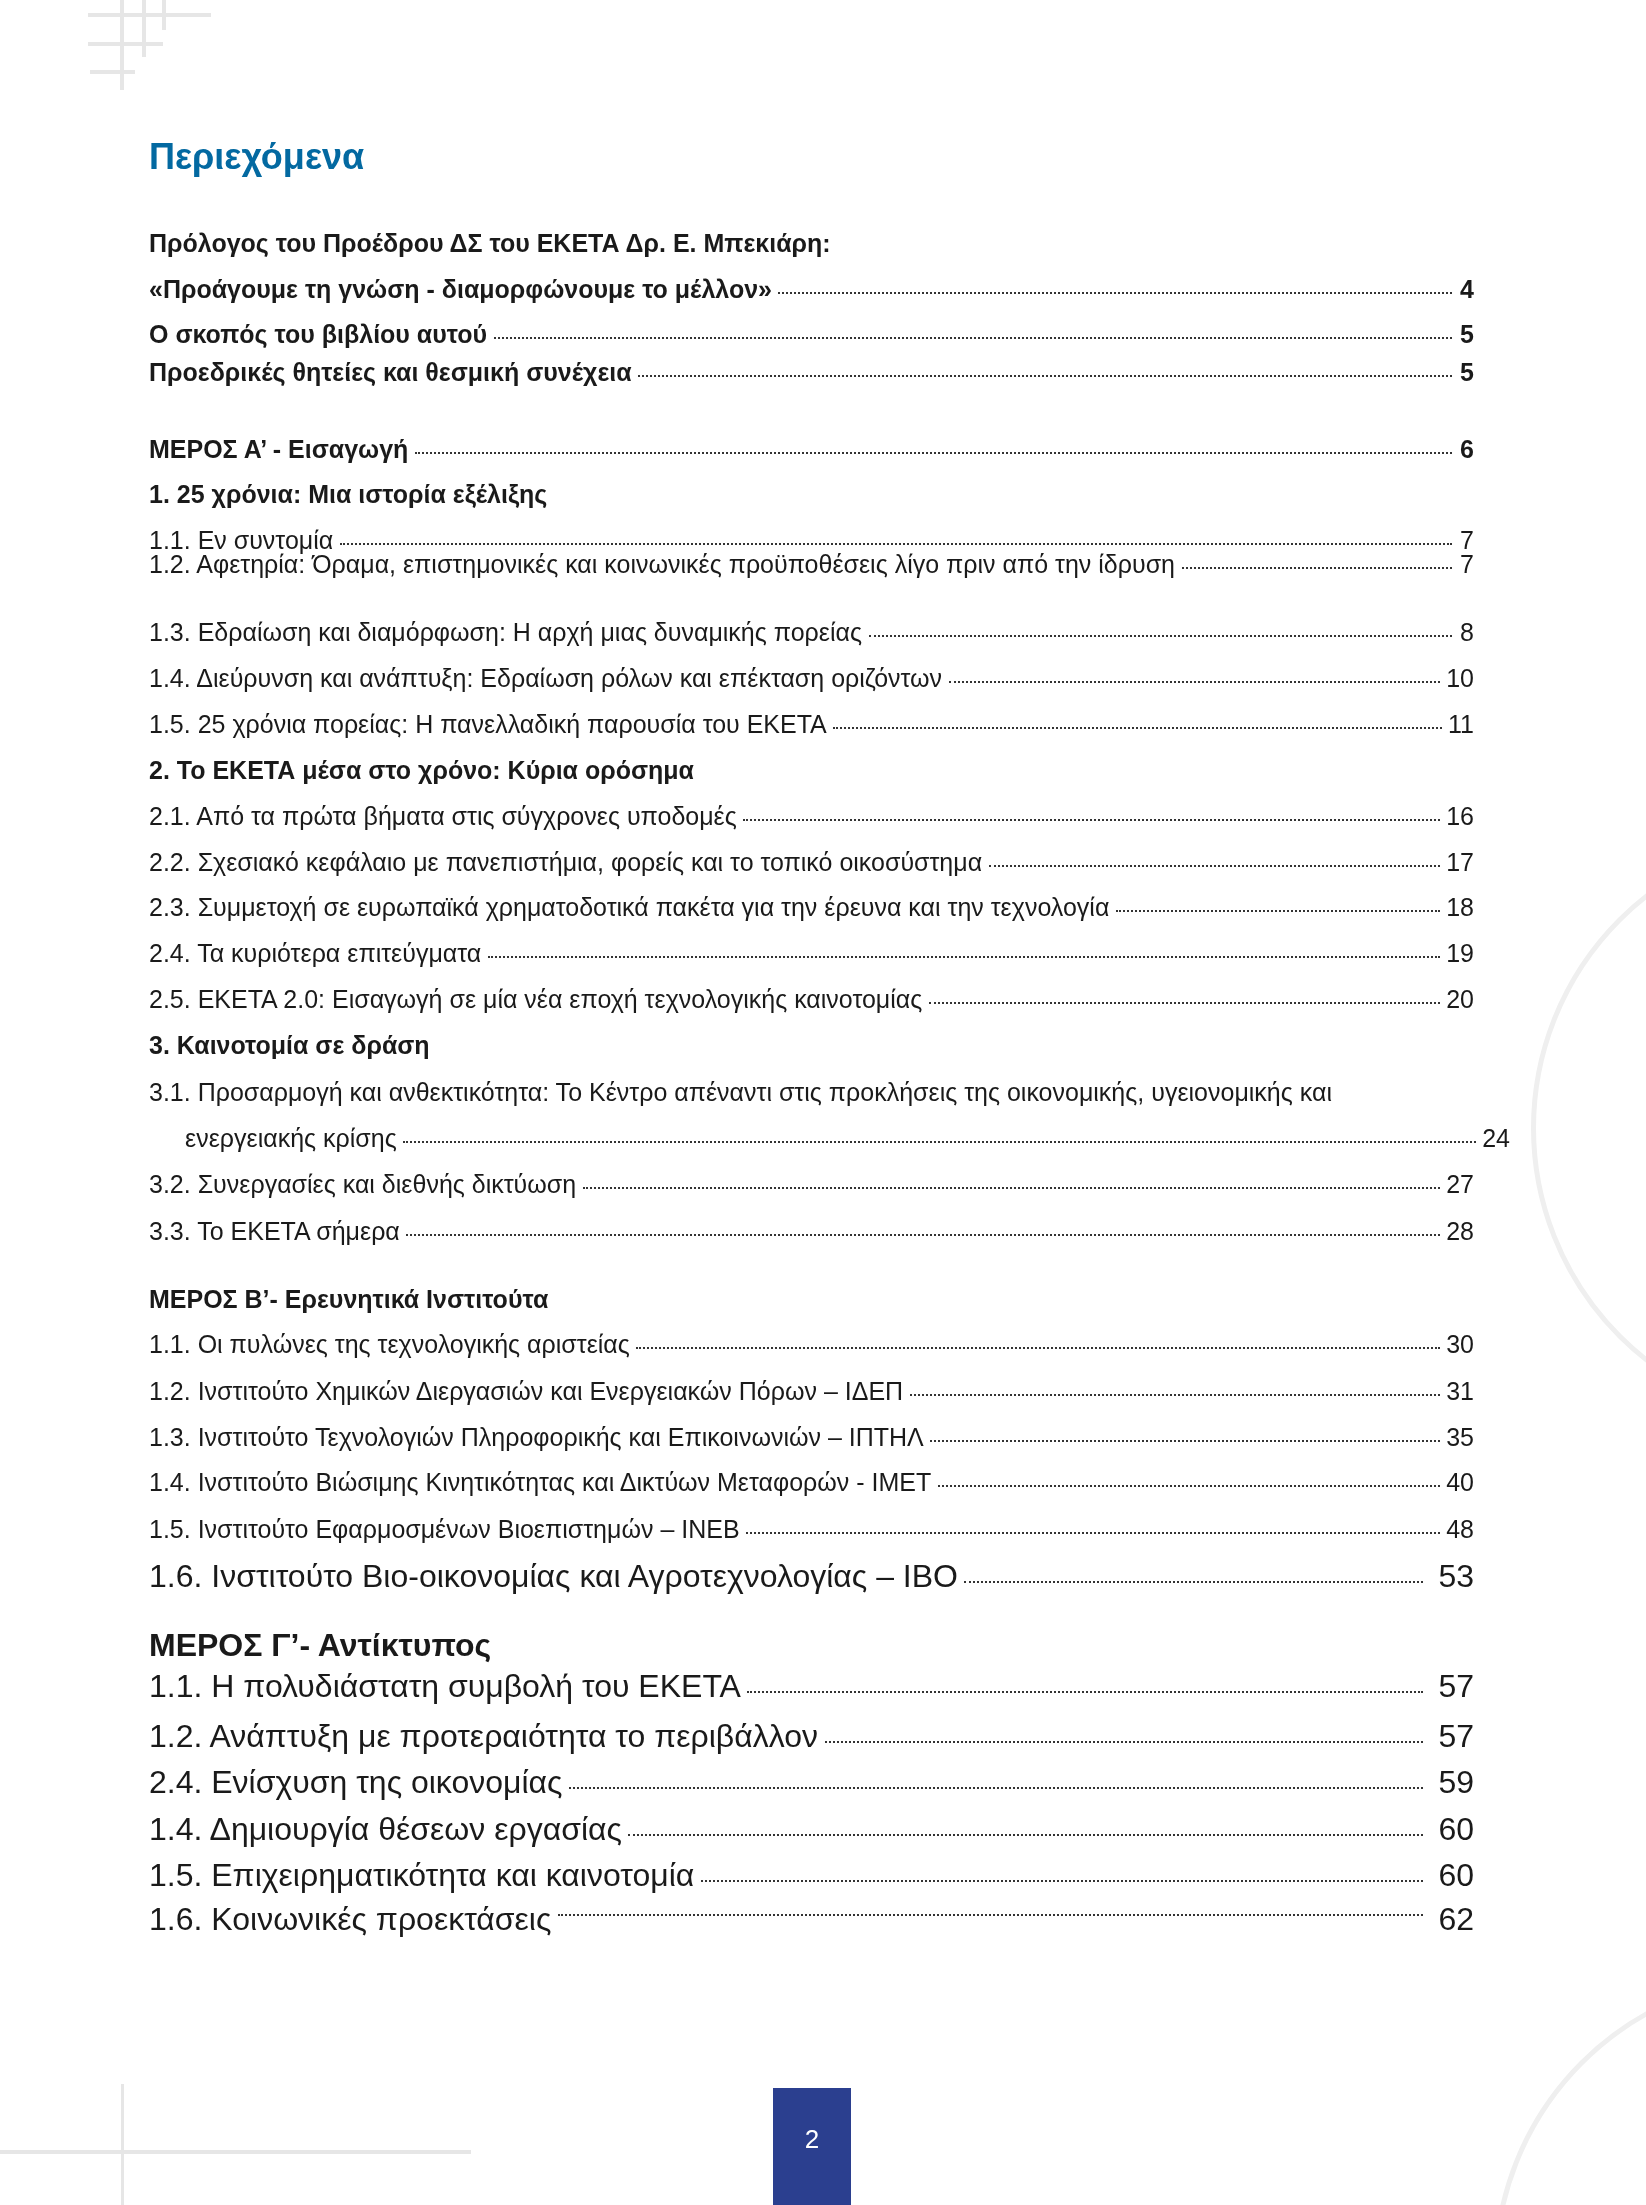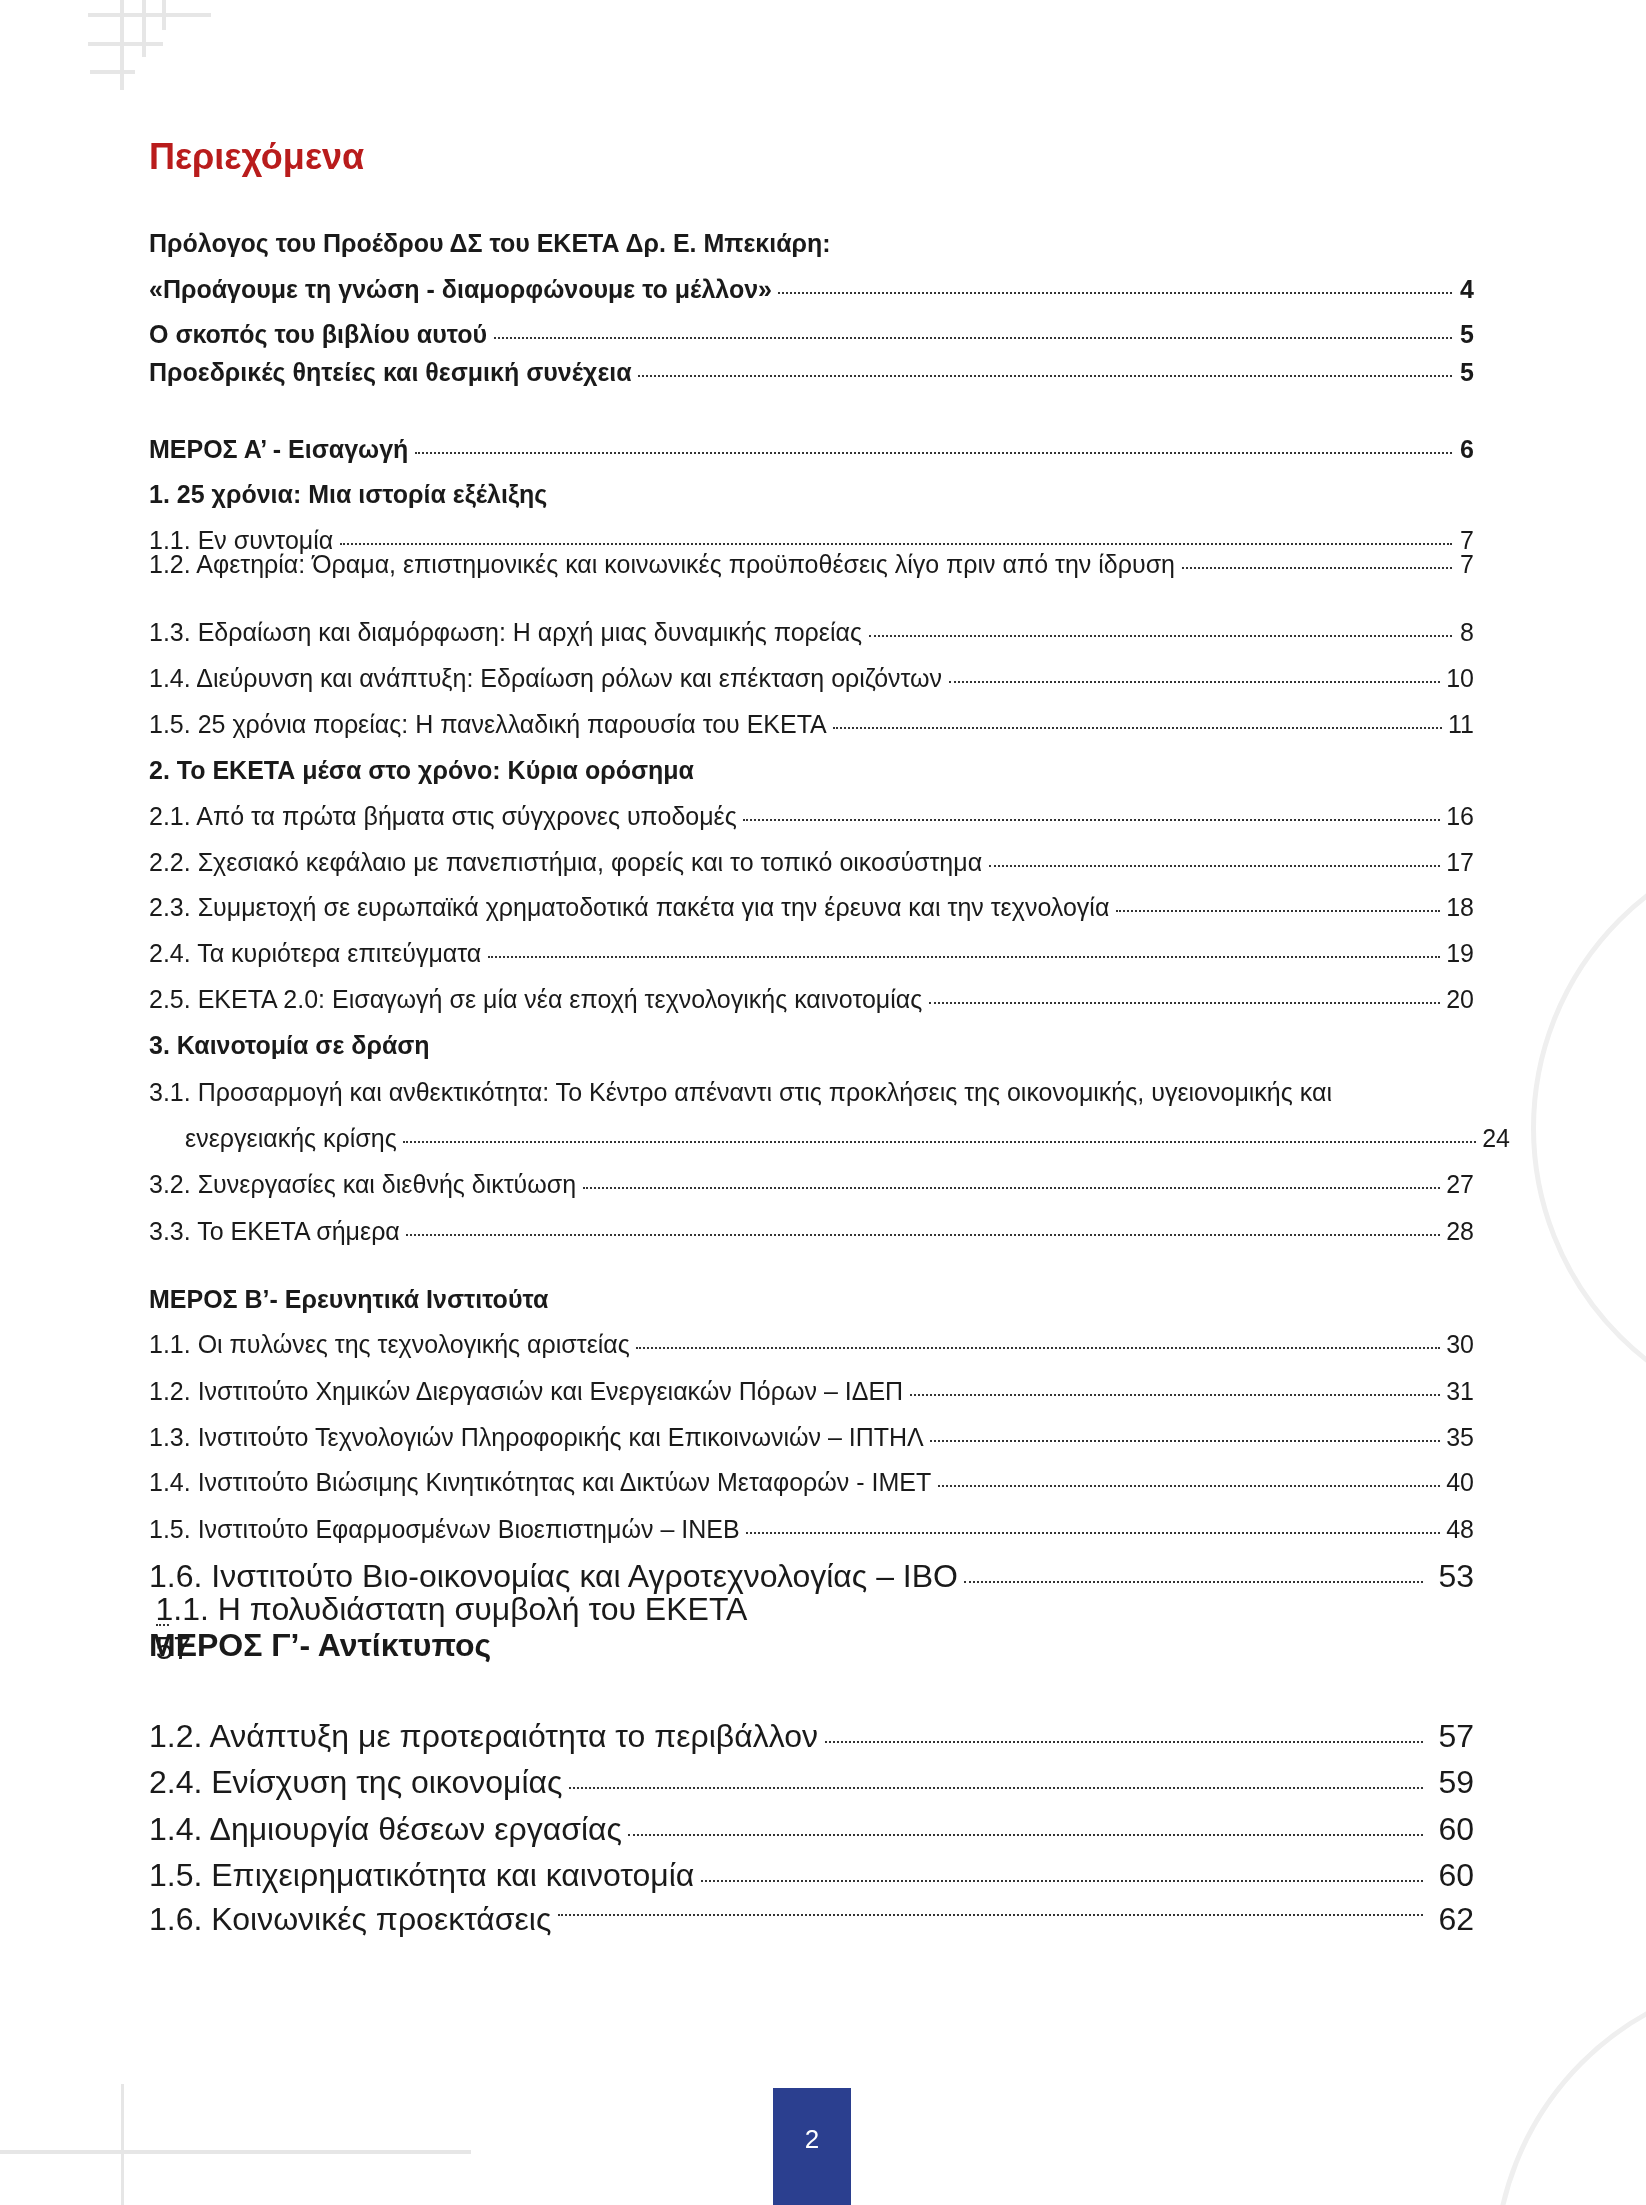--- a/index.html
+++ b/index.html
@@ -1,20 +1,20 @@
 <!DOCTYPE html>
 <html style="font-size:10.4px"><head>
 <meta charset="utf-8">
 <style>
   html, body { margin:0; padding:0; }
   body { width:1647px; height:2205px; position:relative; background:#ffffff; overflow:hidden;
          font-family:"Liberation Sans", sans-serif; color:#1a1a1a; }
   .deco { position:absolute; background:#e6e6e6; }
   .arc { position:absolute; border:5.8px solid #efefef; border-radius:50%; }
-  .title { position:absolute; left:149px; top:136px; font-size:36px; font-weight:bold; color:#b91c1c; letter-spacing:0px;text-align:right; }
+  .title { position:absolute; left:149px; top:136px; font-size:36px; font-weight:bold; color:#0369a1; letter-spacing:0px;text-align:right; }
   .row { position:absolute; left:149px; width:1325px; display:flex; align-items:baseline; font-size:25px; height:32px; }
   .row .label { white-space:nowrap; }
   .row .dots { flex:1; margin:0 6.5px; border-bottom:2.6px dotted #333; position:relative; top:-3.9px; min-width:13px; }
   .row .page { white-space:nowrap; text-align:right; min-width:15.6px; }
   .bold { font-weight:bold; }
   .big { font-size:32px; }
   .pagebox { position:absolute; left:773px; top:2088px; width:78px; height:118px; background:#2b3f8f; color:#ffffff;
              font-size:26px; text-align:center; padding-top:36px; box-sizing:border-box; }
 </style>
 </head>
@@ -173,21 +173,21 @@
 </div>
 <div class="row big" style="top:1558px;">
   <span class="label">1.6. Ινστιτούτο Βιο-οικονομίας και Αγροτεχνολογίας – ΙΒΟ</span>
     <span class="dots" style="margin-right:15.6px;"></span>
     <span class="page">53</span>
 </div>
 
 <div class="row bold big" style="top:1627px;">
   <span class="label">ΜΕΡΟΣ Γ’- Αντίκτυπος</span>
 </div>
-<div class="row big" style="top:1591px;flex-direction:column;">
+<div class="row big" style="top:1668px;">
   <span class="label">1.1. Η πολυδιάστατη συμβολή του ΕΚΕΤΑ</span>
     <span class="dots" style="margin-right:15.6px;"></span>
     <span class="page">57</span>
 </div>
 <div class="row big" style="top:1718px;">
   <span class="label">1.2. Ανάπτυξη με προτεραιότητα το περιβάλλον</span>
     <span class="dots" style="margin-right:15.6px;"></span>
     <span class="page">57</span>
 </div>
 <div class="row big" style="top:1764px;">

